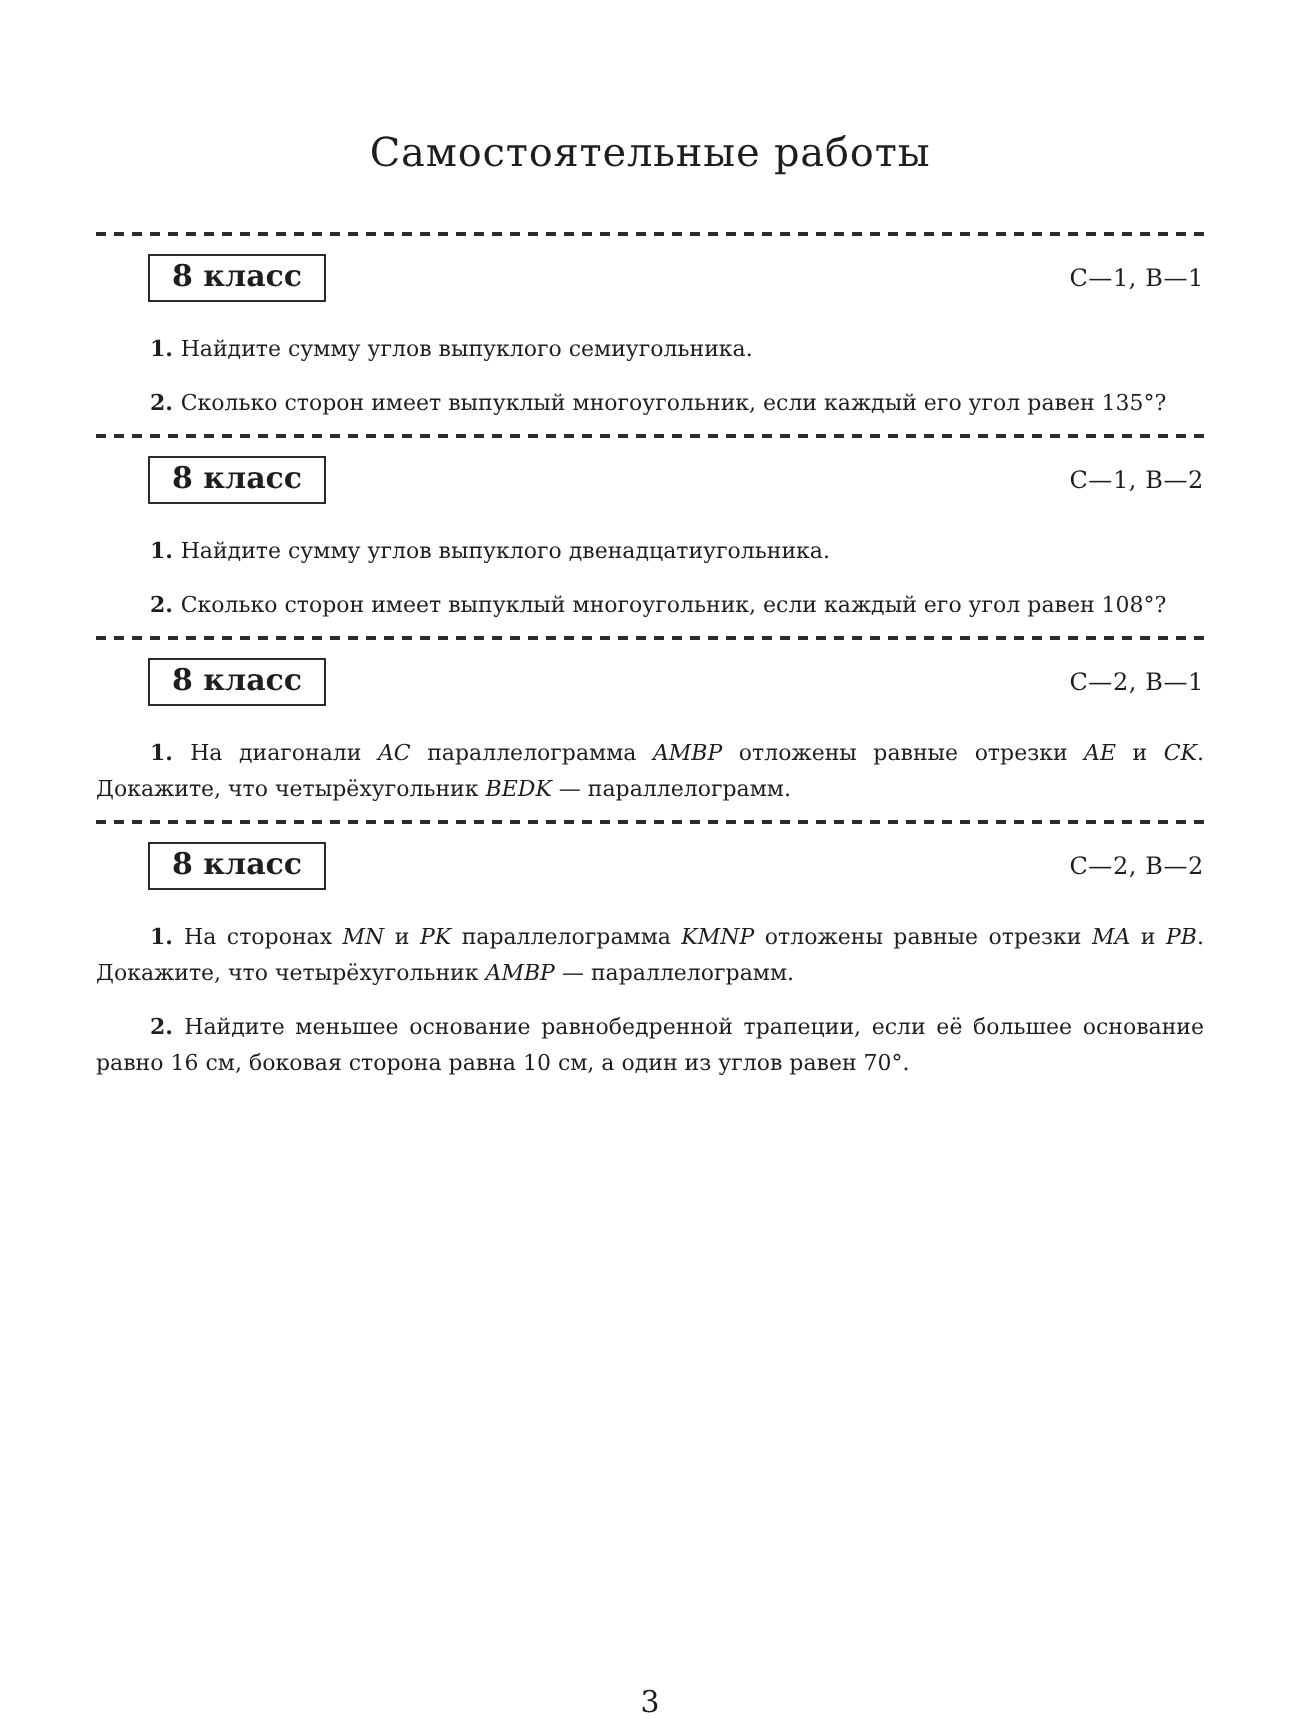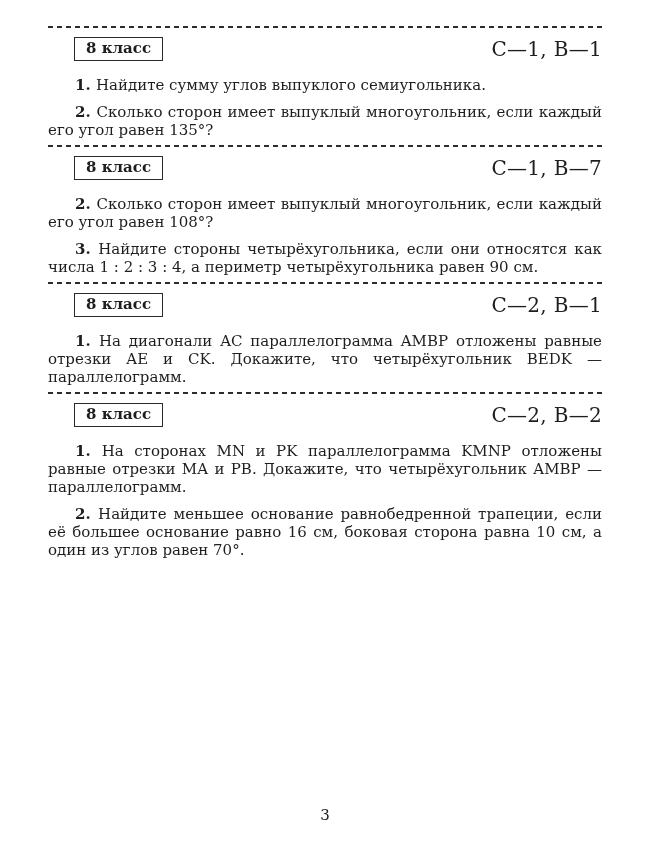--- a/index.html
+++ b/index.html
@@ -45,71 +45,72 @@
   .grade-box {
     display: inline-block;
     margin-left: 26px;
     border: 1px solid #2b2b2b;
     padding: 1px 11px 3px 11px;
     font-size: 15px;
     font-weight: bold;
     line-height: 18px;
   }
   .variant {
-    font-size: 20px;
+    font-size: 12px;
     letter-spacing: 0.3px;
   }
   .problems p.problem {
     margin: 0 0 9px 0;
-    font-size: 15px;
+    font-size: 11px;
     line-height: 18px;
     text-align: justify;
     text-indent: 27px;
     hyphens: auto;
     -webkit-hyphens: auto;
   }
   .problems p.problem:last-child { margin-bottom: 0; }
   .b { font-weight: bold; }
-  .i { }
+  .i { font-style: italic; }
   .page-num {
     position: absolute;
     left: 0;
     right: 0;
     top: 780px;
     text-align: center;
     font-size: 15px;
   }
 </style>
 </head>
 <body>
 
 <main class="sheet">
 
+  <h1 class="title">Самостоятельные работы</h1>
 
   <section class="ws">
     <div class="divider"></div>
     <div class="sec-head">
       <span class="grade-box"><span>8 класс</span></span>
       <span class="variant">С—1, В—1</span>
     </div>
     <div class="problems">
         <p class="problem"><span class="b">1. </span><span>Найдите сумму углов выпуклого семиугольника.</span></p>
         <p class="problem"><span class="b">2. </span><span>Сколько сторон имеет выпуклый многоугольник, если каждый его угол равен 135°?</span></p>
       </div>
   </section>
 
   <section class="ws">
     <div class="divider"></div>
     <div class="sec-head">
       <span class="grade-box"><span>8 класс</span></span>
-      <span class="variant">С—1, В—7</span>
+      <span class="variant">С—1, В—2</span>
     </div>
     <div class="problems">
+        <p class="problem"><span class="b">1. </span><span>Найдите сумму углов выпуклого двенадцатиугольника.</span></p>
         <p class="problem"><span class="b">2. </span><span>Сколько сторон имеет выпуклый многоугольник, если каждый его угол равен 108°?</span></p>
-        <p class="problem"><span class="b">3. </span><span>Найдите стороны четырёхугольника, если они относятся как числа 1 : 2 : 3 : 4, а периметр четырёхугольника равен 90 см.</span></p>
       </div>
   </section>
 
   <section class="ws">
     <div class="divider"></div>
     <div class="sec-head">
       <span class="grade-box"><span>8 класс</span></span>
       <span class="variant">С—2, В—1</span>
     </div>
     <div class="problems">

